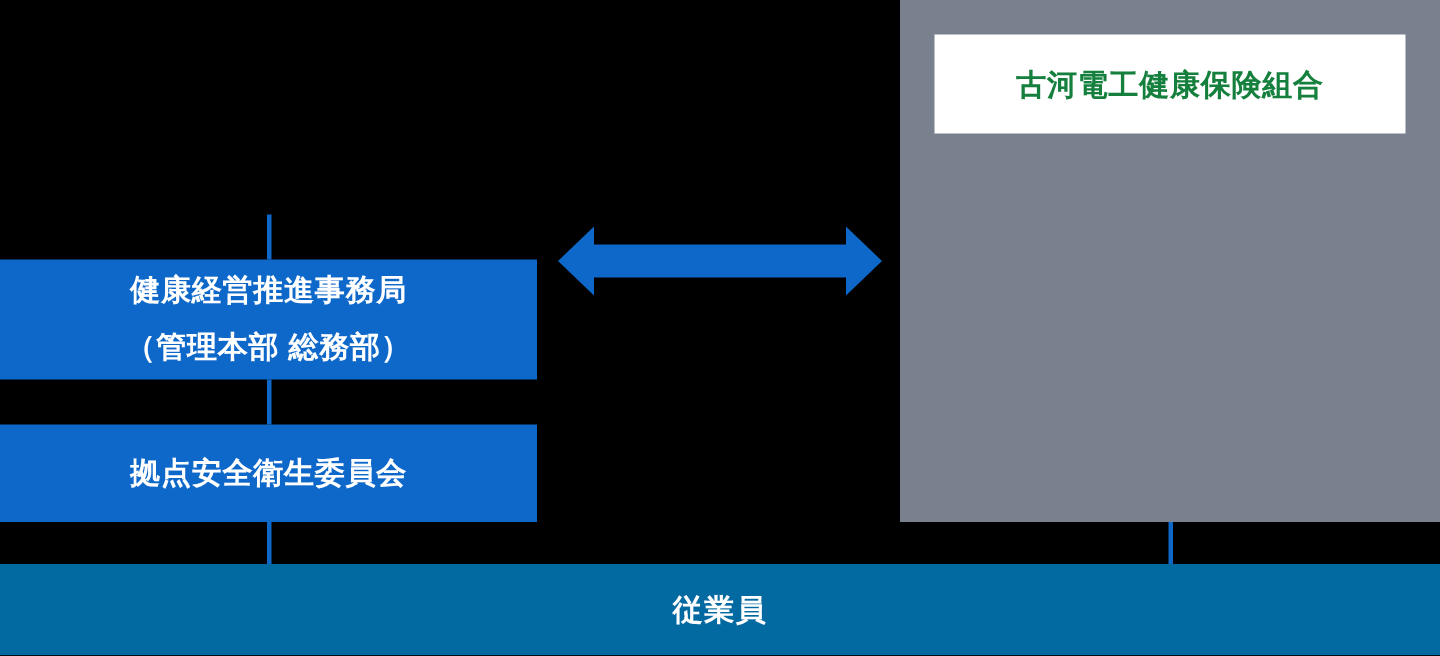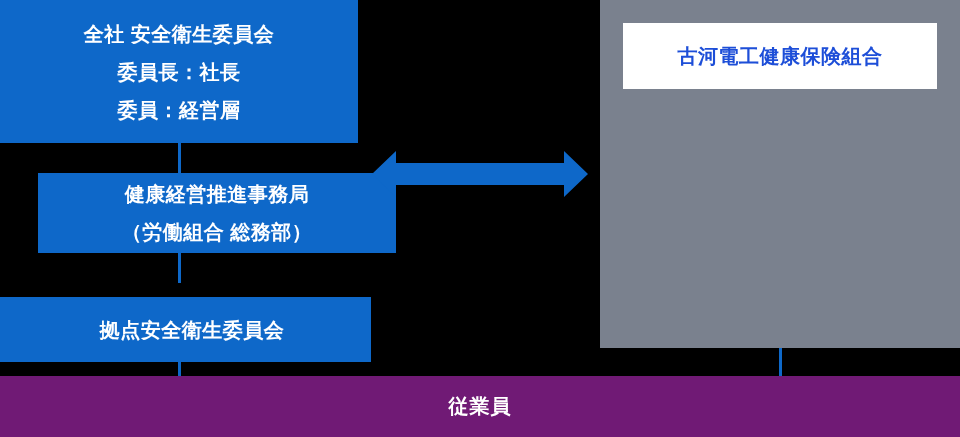--- a/index.html
+++ b/index.html
@@ -27,22 +27,22 @@
     display: flex;
     flex-direction: column;
     align-items: center;
     justify-content: center;
     text-align: center;
     font-size: 20px;
     line-height: 38px;
     letter-spacing: 0.5px;
   }
   .box-a { top: 0;     height: 143px; }
-  .box-b { top: 173px; height: 80px; margin-left: 38px;  }
-  .box-c { top: 297px; height: 65px; padding-left: 13px;  }
+  .box-b { top: 173px; height: 80px;  }
+  .box-c { top: 283px; height: 65px;  }
 
   
   .connector {
     position: absolute;
     width: 3px;
     background: #0e68c9;
   }
   .conn-a-b   { left: 178px; top: 143px; height: 30px; }
   .conn-b-c   { left: 178px; top: 253px; height: 30px; }
   .conn-c-bar { left: 178px; top: 348px; height: 28px; }
@@ -68,59 +68,54 @@
     background: #7a818e;
     box-sizing: border-box;
     padding: 23px;
     display: flex;
     flex-direction: column;
     justify-content: space-between;
   }
   .white-box {
     height: 66px;
     background: #ffffff;
-    color: #1d4ed8;
+    color: #15803d;
     display: flex;
     align-items: center;
     justify-content: center;
     text-align: center;
     font-size: 20px;
     letter-spacing: 0.5px;
   }
 
   
   .employees-bar {
     position: absolute;
     left: 0;
     top: 376px;
     width: 960px;
     height: 61px;
-    background: #701a75;
+    background: #0369a1;
     color: #ffffff;
     display: flex;
     align-items: center;
     justify-content: center;
     font-size: 20px;
     letter-spacing: 1px;
   }
 </style>
 </head>
 <body>
 
 <div class="stage">
 
-  <div class="blue-box box-a">
-    <span>全社 安全衛生委員会</span>
-    <span>委員長：社長</span>
-    <span>委員：経営層</span>
-  </div>
 
   <div class="blue-box box-b">
     <span>健康経営推進事務局</span>
-    <span>（労働組合 総務部）</span>
+    <span>（管理本部 総務部）</span>
   </div>
 
   <div class="blue-box box-c">
     <span>拠点安全衛生委員会</span>
   </div>
 
   <div class="connector conn-a-b"></div>
   <div class="connector conn-b-c"></div>
   <div class="connector conn-c-bar"></div>
   <div class="connector conn-panel"></div>

